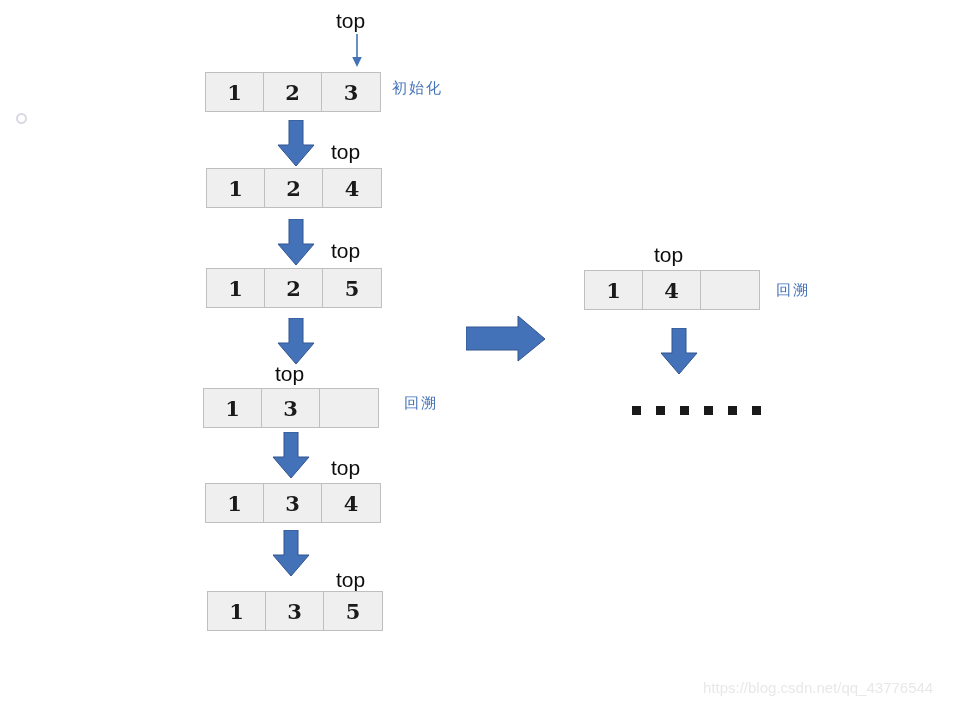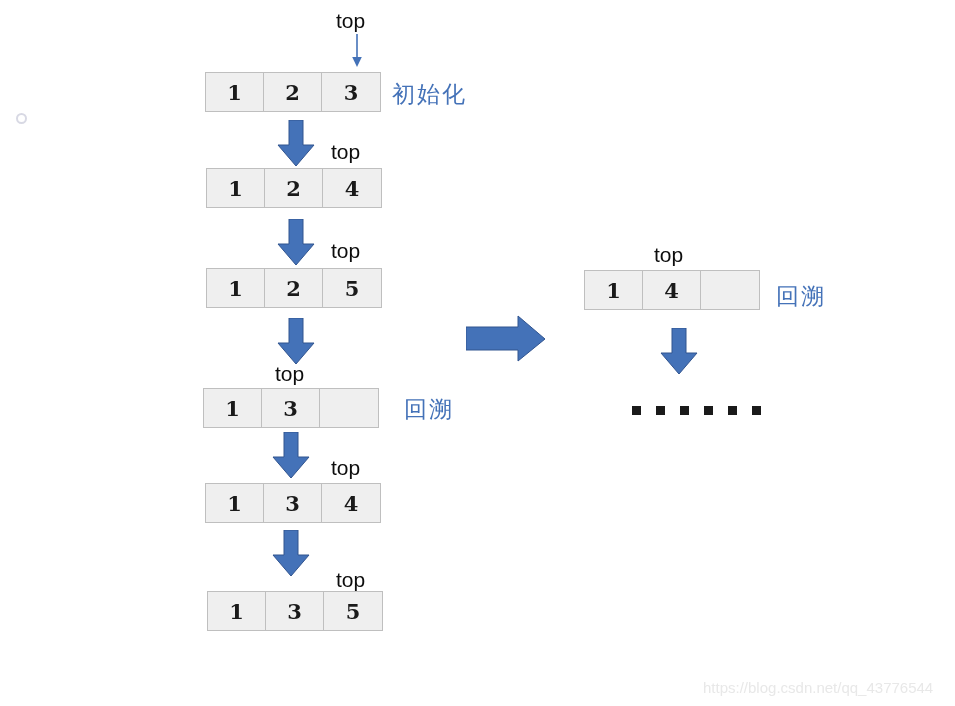--- a/index.html
+++ b/index.html
@@ -63,21 +63,21 @@
 
   
   .block-arrow {
     position: absolute;
   }
 
   
   .annot {
     position: absolute;
     font-family: "DejaVu Sans", "Liberation Sans", sans-serif;
-    font-size: 23px;
+    font-size: 15px;
     color: #4472b8;
     white-space: nowrap;
     letter-spacing: 2px;
   }
 
   
   .dots {
     position: absolute;
     display: flex;
     gap: 15px;

